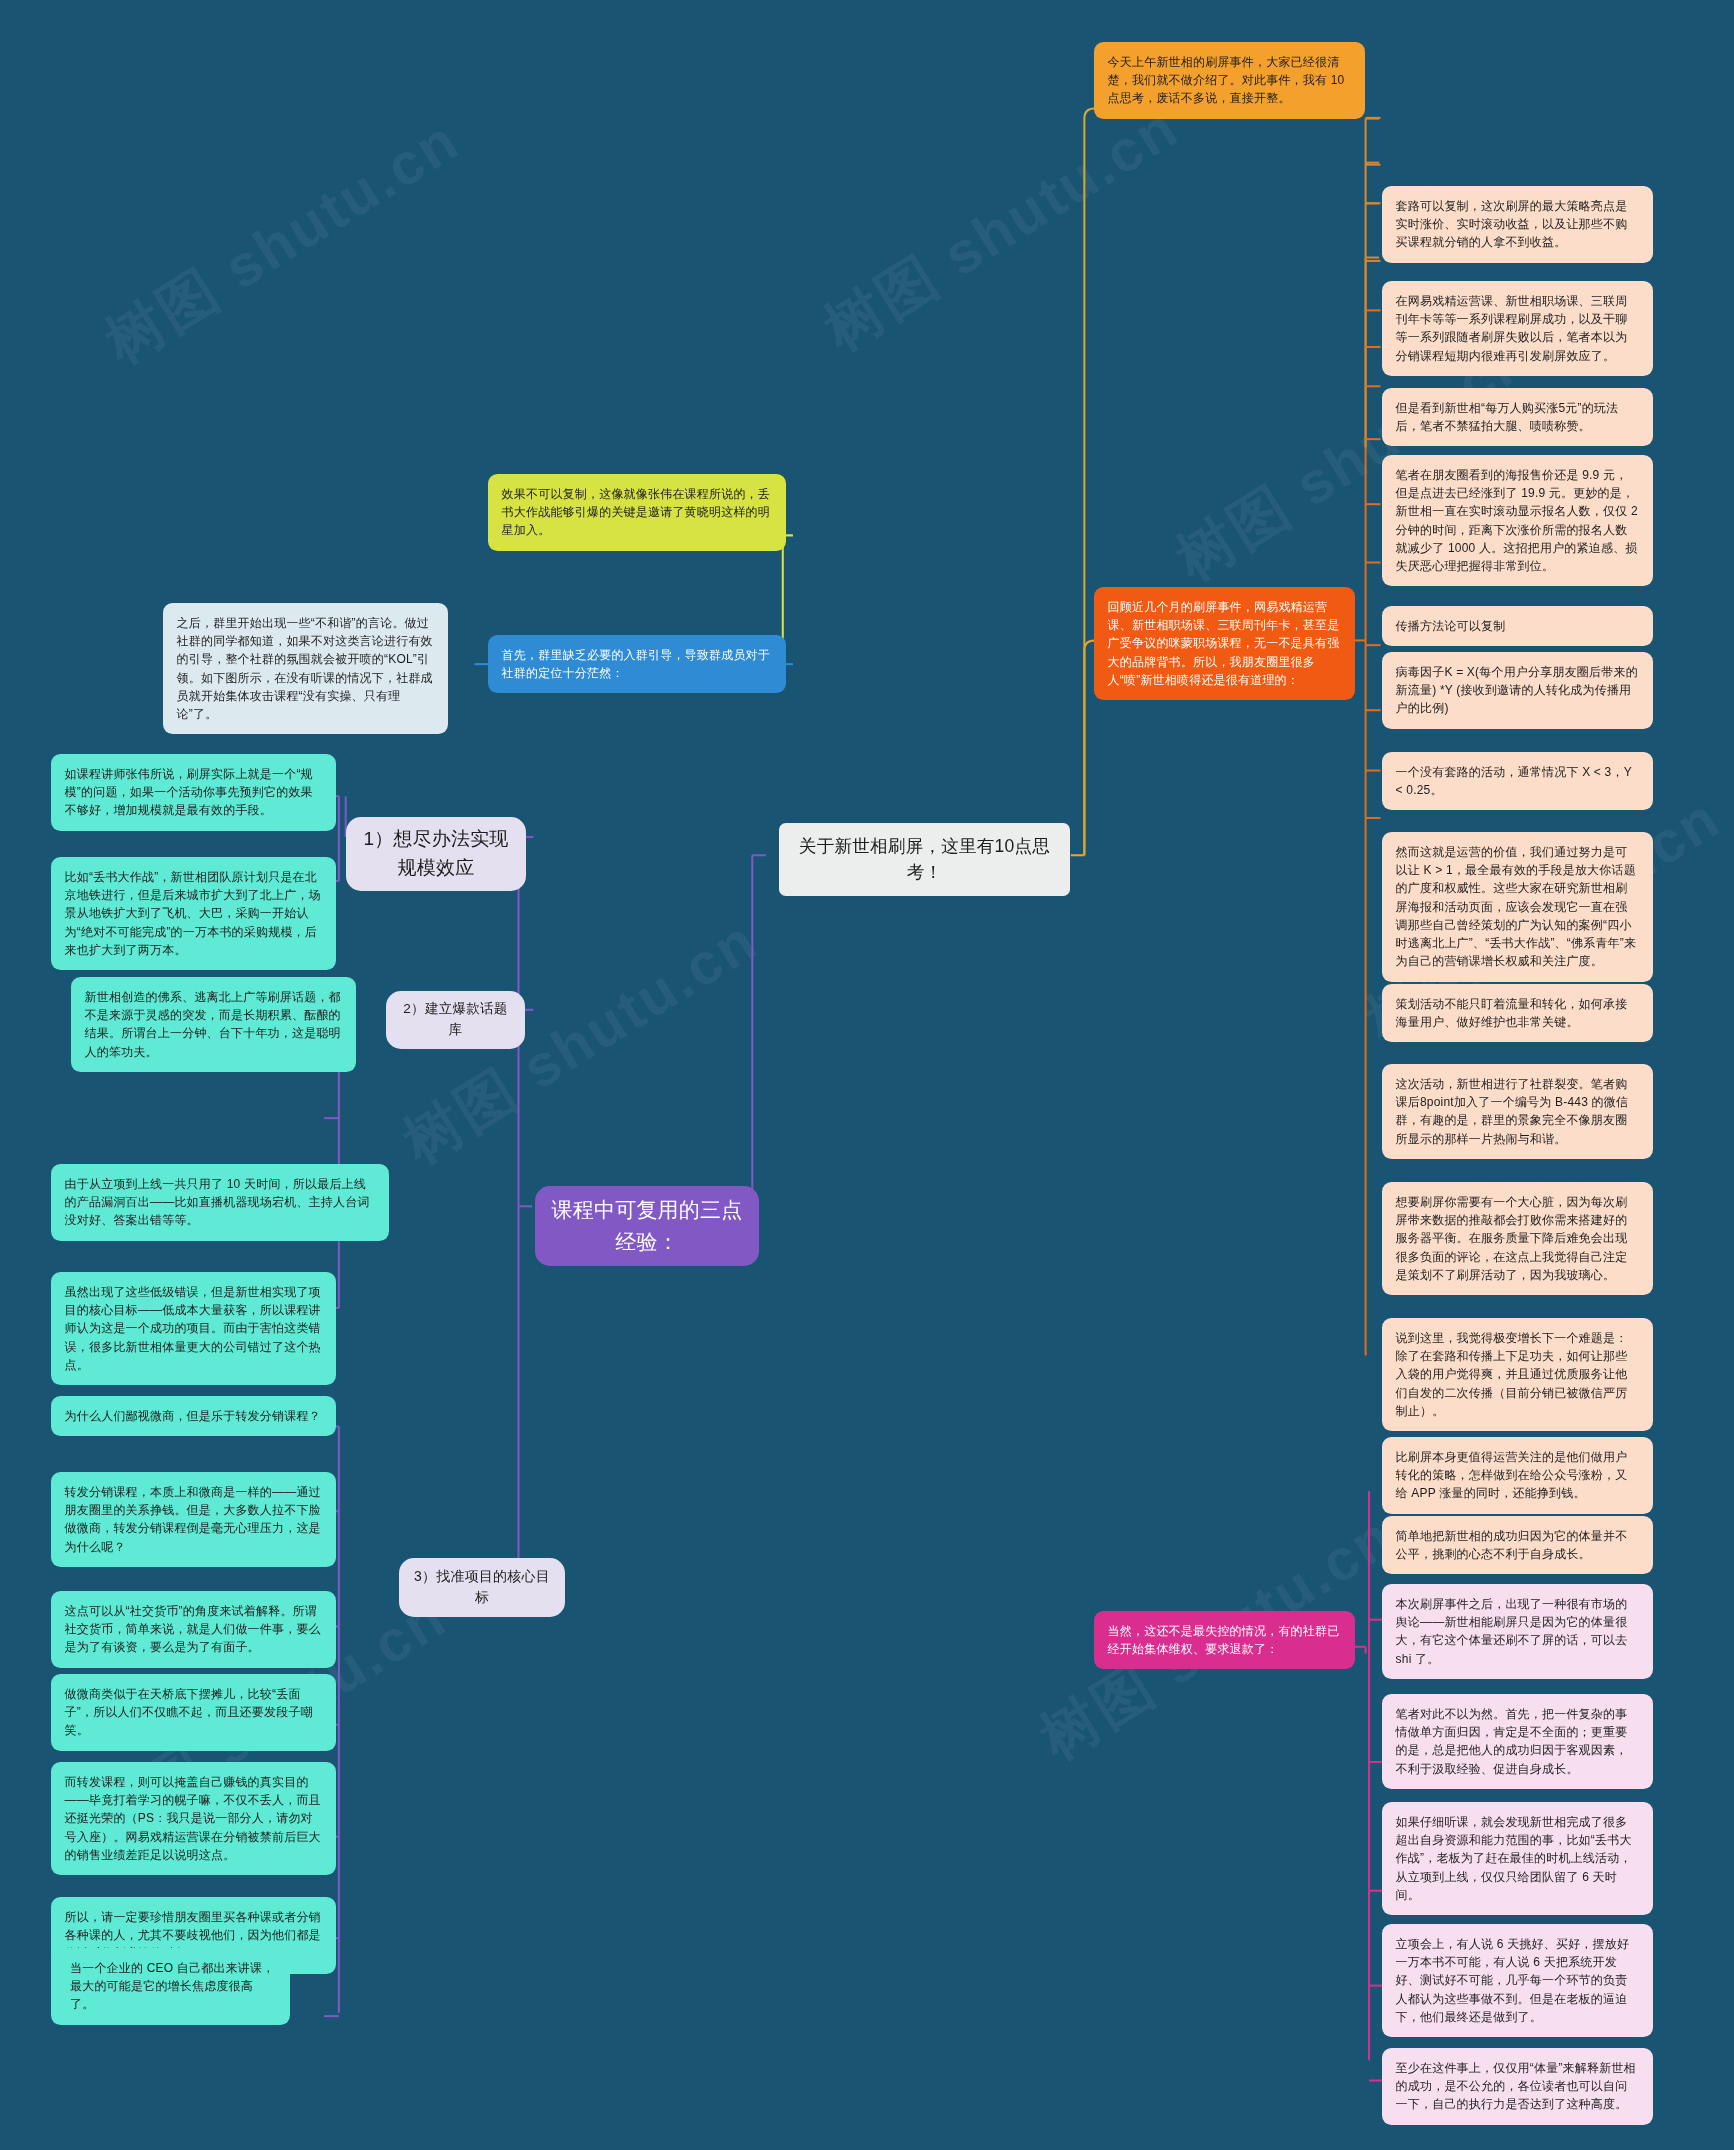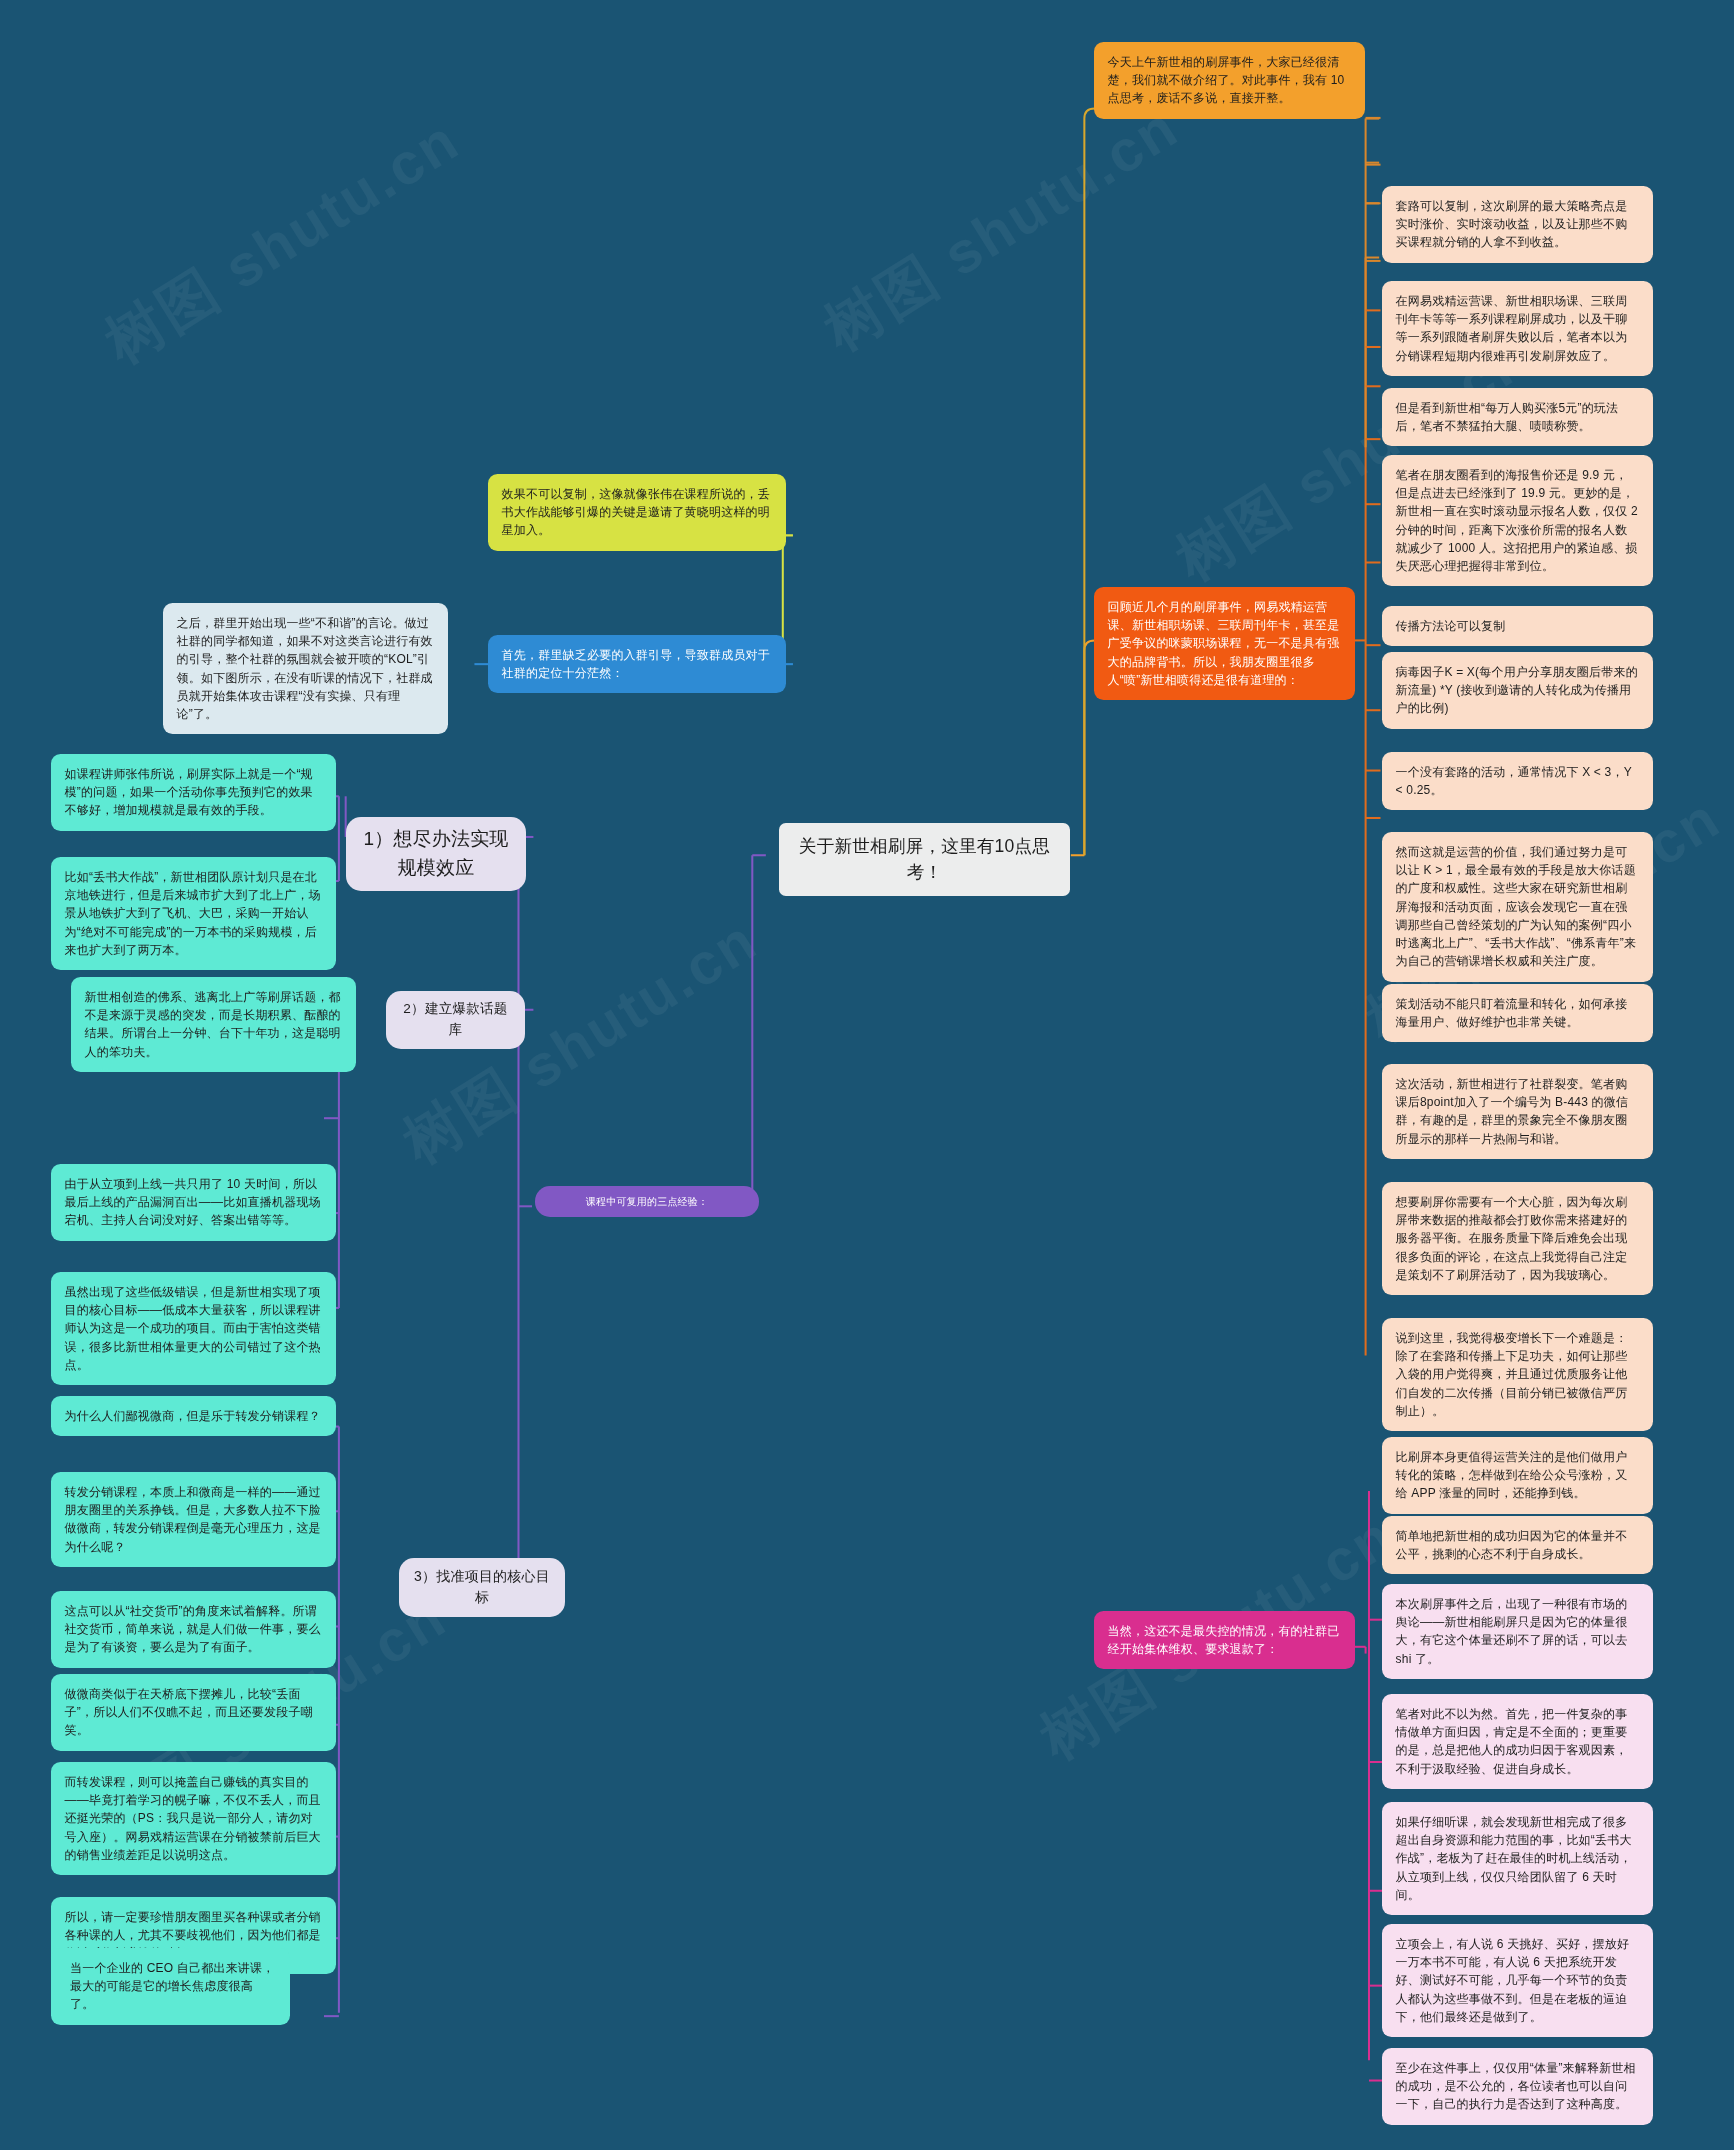--- a/index.html
+++ b/index.html
@@ -174,31 +174,31 @@
   <div class="node n-pinklight" style="left:1382px; top:1694px; width:271px;">笔者对此不以为然。首先，把一件复杂的事情做单方面归因，肯定是不全面的；更重要的是，总是把他人的成功归因于客观因素，不利于汲取经验、促进自身成长。</div>
   <div class="node n-pinklight" style="left:1382px; top:1802px; width:271px;">如果仔细听课，就会发现新世相完成了很多超出自身资源和能力范围的事，比如“丢书大作战”，老板为了赶在最佳的时机上线活动，从立项到上线，仅仅只给团队留了 6 天时间。</div>
   <div class="node n-pinklight" style="left:1382px; top:1924px; width:271px;">立项会上，有人说 6 天挑好、买好，摆放好一万本书不可能，有人说 6 天把系统开发好、测试好不可能，几乎每一个环节的负责人都认为这些事做不到。但是在老板的逼迫下，他们最终还是做到了。</div>
   <div class="node n-pinklight" style="left:1382px; top:2048px; width:271px;">至少在这件事上，仅仅用“体量”来解释新世相的成功，是不公允的，各位读者也可以自问一下，自己的执行力是否达到了这种高度。</div>
 
   <div class="node n-yellow" style="left:488px; top:474px; width:298px;">效果不可以复制，这像就像张伟在课程所说的，丢书大作战能够引爆的关键是邀请了黄晓明这样的明星加入。</div>
 
   <div class="node n-blue" style="left:488px; top:635px; width:298px;">首先，群里缺乏必要的入群引导，导致群成员对于社群的定位十分茫然：</div>
   <div class="node n-lightblue" style="left:163px; top:603px; width:285px;">之后，群里开始出现一些“不和谐”的言论。做过社群的同学都知道，如果不对这类言论进行有效的引导，整个社群的氛围就会被开喷的“KOL”引领。如下图所示，在没有听课的情况下，社群成员就开始集体攻击课程“没有实操、只有理论”了。</div>
 
-  <div class="node n-purple" style="left:535px; top:1186px; width:224px; font-size:10px;">课程中可复用的三点经验：</div>
+  <div class="node n-purple" style="left:535px; top:1186px; width:224px; font-size:21px;">课程中可复用的三点经验：</div>
 
   <div class="node n-lav-label" style="left:346px; top:817px; width:180px; font-size:19px;">1）想尽办法实现规模效应</div>
   <div class="node n-lav-label" style="left:386px; top:991px; width:139px; font-size:13.6px;">2）建立爆款话题库</div>
   <div class="node n-lav-label" style="left:359px; top:1558px; width:166px; font-size:14px;margin-left:40px;">3）找准项目的核心目标</div>
 
   <div class="node n-lavender" style="left:51px; top:754px; width:285px;">如课程讲师张伟所说，刷屏实际上就是一个“规模”的问题，如果一个活动你事先预判它的效果不够好，增加规模就是最有效的手段。</div>
   <div class="node n-lavender" style="left:51px; top:857px; width:285px;">比如“丢书大作战”，新世相团队原计划只是在北京地铁进行，但是后来城市扩大到了北上广，场景从地铁扩大到了飞机、大巴，采购一开始认为“绝对不可能完成”的一万本书的采购规模，后来也扩大到了两万本。</div>
 
   <div class="node n-lavender" style="left:71px; top:977px; width:285px;">新世相创造的佛系、逃离北上广等刷屏话题，都不是来源于灵感的突发，而是长期积累、酝酿的结果。所谓台上一分钟、台下十年功，这是聪明人的笨功夫。</div>
-  <div class="node n-lavender" style="left:51px; top:1164px; width:285px;">由于从立项到上线一共只用了 10 天时间，所以最后上线的产品漏洞百出——比如直播机器现场宕机、主持人台词没对好、答案出错等等。</div>
+  <div class="node n-lavender" style="left:51px; top:1164px; width:338px;">由于从立项到上线一共只用了 10 天时间，所以最后上线的产品漏洞百出——比如直播机器现场宕机、主持人台词没对好、答案出错等等。</div>
   <div class="node n-lavender" style="left:51px; top:1272px; width:285px;">虽然出现了这些低级错误，但是新世相实现了项目的核心目标——低成本大量获客，所以课程讲师认为这是一个成功的项目。而由于害怕这类错误，很多比新世相体量更大的公司错过了这个热点。</div>
 
   <div class="node n-lavender" style="left:51px; top:1396px; width:285px;">为什么人们鄙视微商，但是乐于转发分销课程？</div>
   <div class="node n-lavender" style="left:51px; top:1472px; width:285px;">转发分销课程，本质上和微商是一样的——通过朋友圈里的关系挣钱。但是，大多数人拉不下脸做微商，转发分销课程倒是毫无心理压力，这是为什么呢？</div>
   <div class="node n-lavender" style="left:51px; top:1591px; width:285px;">这点可以从“社交货币”的角度来试着解释。所谓社交货币，简单来说，就是人们做一件事，要么是为了有谈资，要么是为了有面子。</div>
   <div class="node n-lavender" style="left:51px; top:1674px; width:285px;">做微商类似于在天桥底下摆摊儿，比较“丢面子”，所以人们不仅瞧不起，而且还要发段子嘲笑。</div>
   <div class="node n-lavender" style="left:51px; top:1762px; width:285px;">而转发课程，则可以掩盖自己赚钱的真实目的——毕竟打着学习的幌子嘛，不仅不丢人，而且还挺光荣的（PS：我只是说一部分人，请勿对号入座）。网易戏精运营课在分销被禁前后巨大的销售业绩差距足以说明这点。</div>
   <div class="node n-lavender" style="left:51px; top:1897px; width:285px;">所以，请一定要珍惜朋友圈里买各种课或者分销各种课的人，尤其不要歧视他们，因为他们都是你以后收割赚钱的对象。</div>
   <div class="node n-lavender" style="left:51px; top:1948px; width:239px;padding-left:19px;">当一个企业的 CEO 自己都出来讲课，最大的可能是它的增长焦虑度很高了。</div>
 

